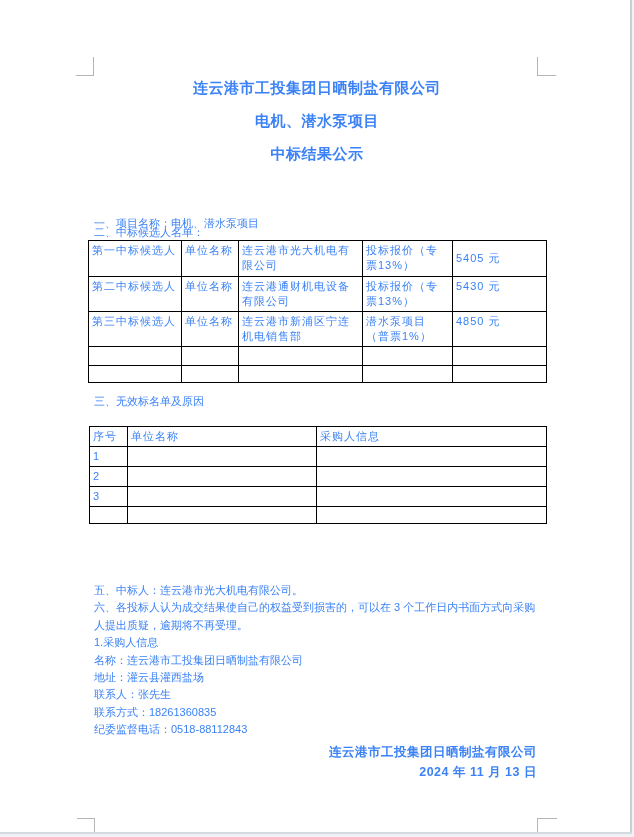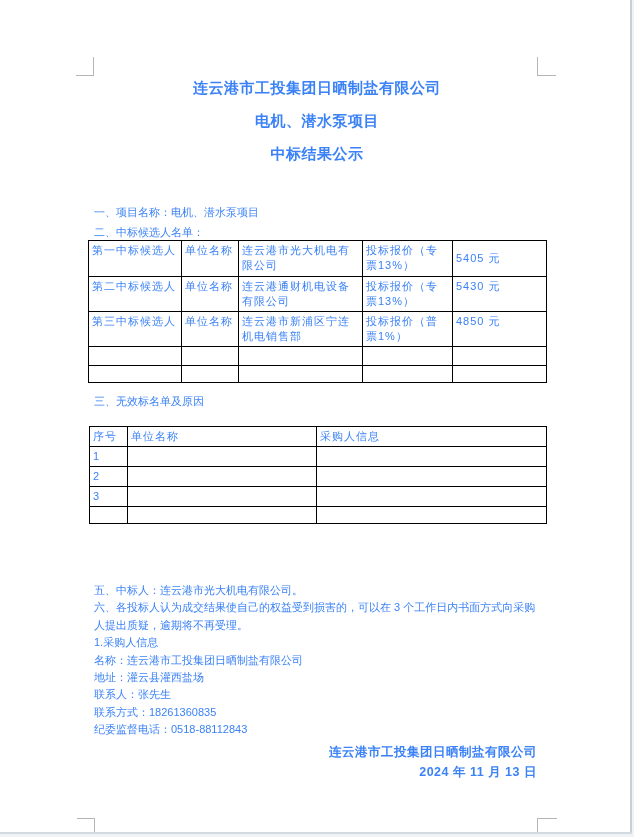--- a/index.html
+++ b/index.html
@@ -20,21 +20,21 @@
   .mark{position:absolute;}
   .mark-tl{left:76px;top:57px;width:17px;height:18px;border-right:1px solid #b5b5b5;border-bottom:1px solid #b5b5b5;}
   .mark-tr{left:537px;top:57px;width:18px;height:18px;border-left:1px solid #b5b5b5;border-bottom:1px solid #b5b5b5;}
   .mark-bl{left:77px;top:818px;width:17px;height:15px;border-right:1px solid #b5b5b5;border-top:1px solid #b5b5b5;}
   .mark-br{left:537px;top:818px;width:19px;height:14px;border-left:1px solid #b5b5b5;border-top:1px solid #b5b5b5;}
 
   .titles{position:absolute;left:88px;top:80px;width:458px;text-align:center;}
   .title-line{font-size:15px;font-weight:bold;letter-spacing:0.5px;height:16px;line-height:16px;margin-bottom:17px;}
 
   .pline{position:absolute;left:94px;font-size:11px;line-height:13px;white-space:nowrap;}
-  .p1{top:206px;}
+  .p1{top:217px;}
   .p2{top:226px;}
   .p3{top:395px;}
 
   table{border-collapse:collapse;table-layout:fixed;position:absolute;background:#fff;}
   td,th{border:1px solid #000;font-size:11px;font-weight:normal;text-align:left;
         vertical-align:top;padding:2px 3px;line-height:15px;letter-spacing:1px;
         overflow:hidden;word-break:break-all;}
   .t-candidates{left:88px;top:240px;width:458px;}
   .t-candidates col:nth-child(1){width:93px;}
   .t-candidates col:nth-child(2){width:57px;}
@@ -99,21 +99,21 @@
           <td>第二中标候选人</td>
           <td>单位名称</td>
           <td>连云港通财机电设备有限公司</td>
           <td>投标报价（专票13%）</td>
           <td>5430 元</td>
         </tr>
         <tr>
           <td>第三中标候选人</td>
           <td>单位名称</td>
           <td>连云港市新浦区宁连机电销售部</td>
-          <td>投标报价（普票1%）</td>
+          <td>潜水泵项目（普票1%）</td>
           <td>4850 元</td>
         </tr>
         <tr>
           <td></td>
           <td></td>
           <td></td>
           <td></td>
           <td></td>
         </tr>
         <tr>

